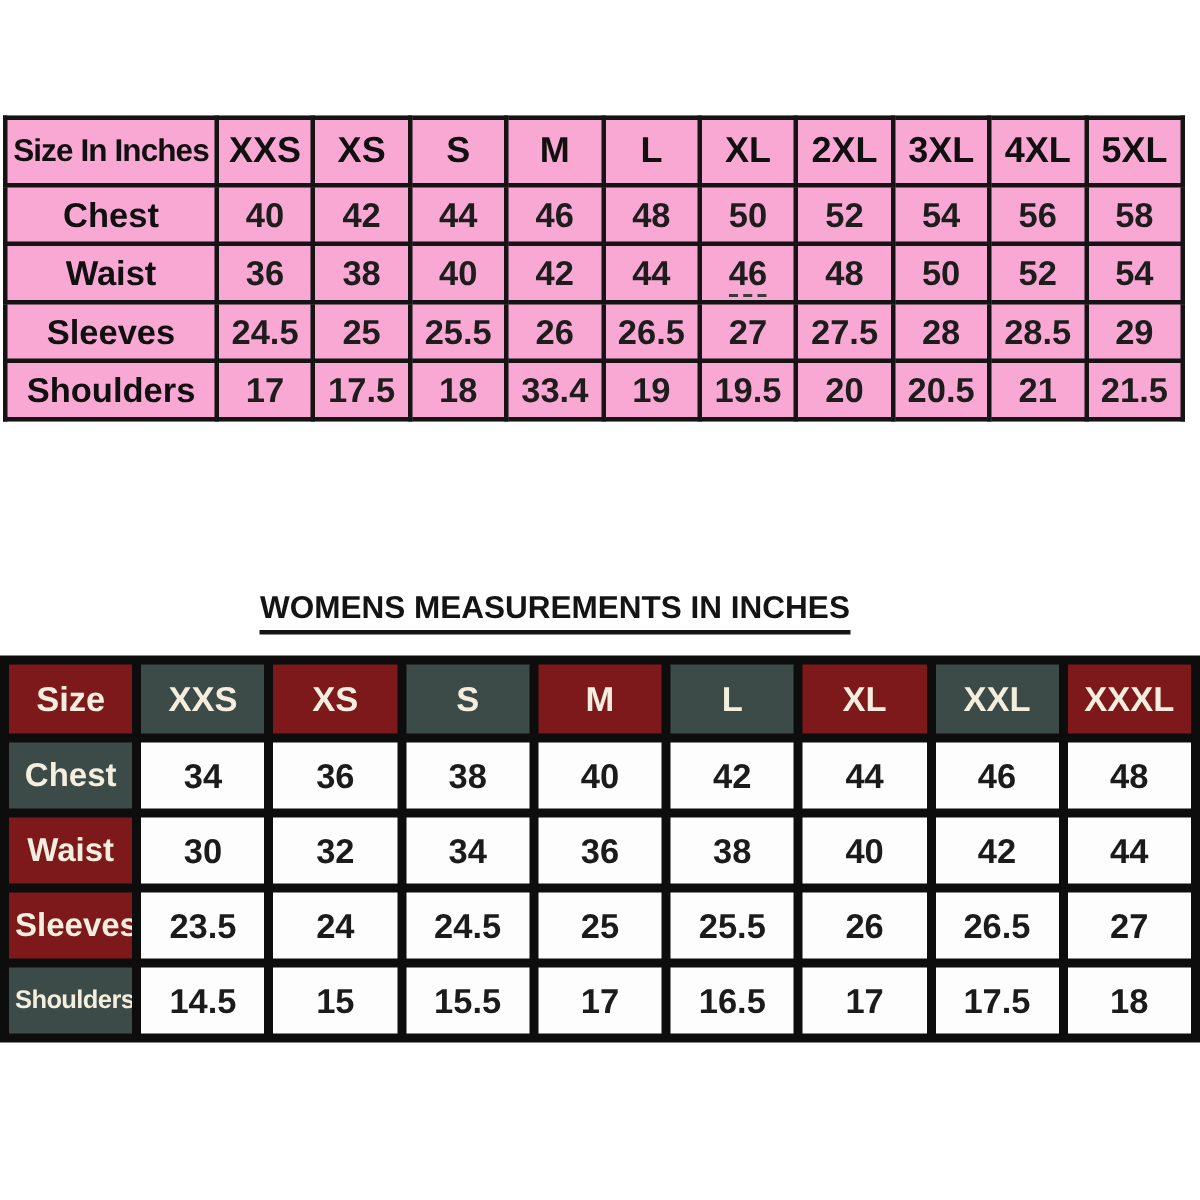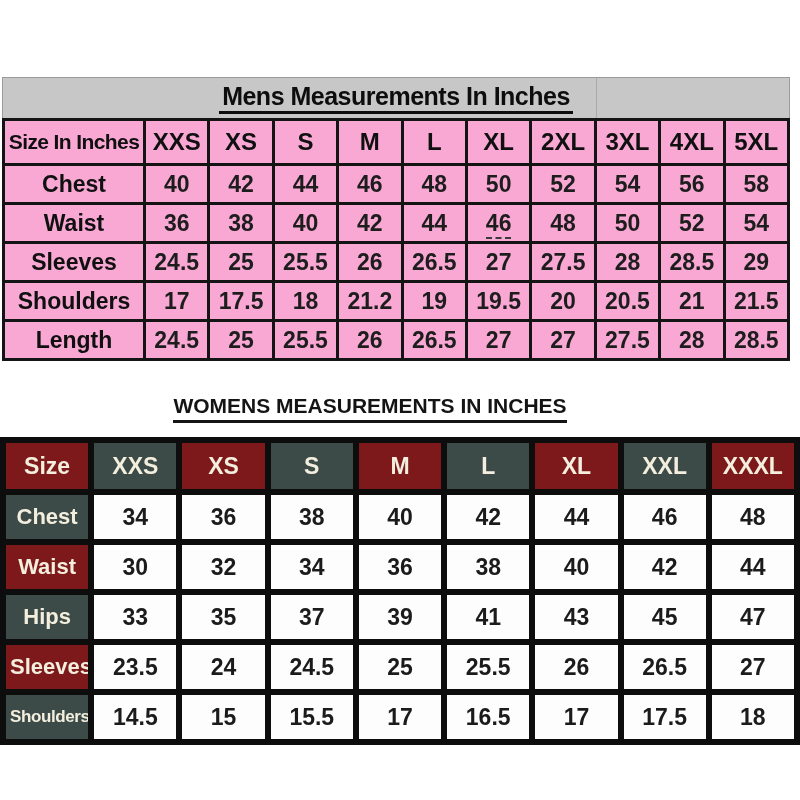--- a/index.html
+++ b/index.html
@@ -88,24 +88,20 @@
     height: 36px; font-size: 23px; font-weight: bold;
     background: var(--cellbg, #fdfdfd); color: var(--valtext, #1b1b1b);
   }
 </style>
 </head>
 <body>
 
 <div class="page">
 
   <section class="mens-section">
-    <div class="mens-title-band">
-      <span class="mens-title">Mens Measurements In Inches</span>
-      <span class="band-divider"></span>
-    </div>
     <table class="mens-table">
       <colgroup>
           <col class="label-col">
           <col span="10">
         </colgroup>
       <thead>
           <tr id="mens-head">
             <th class="first-cell">Size In Inches</th>
             <th>XXS</th>
             <th>XS</th>
@@ -157,40 +153,27 @@
             <td>27.5</td>
             <td>28</td>
             <td>28.5</td>
             <td>29</td>
           </tr>
           <tr>
             <th class="row-label long-label">Shoulders</th>
             <td>17</td>
             <td>17.5</td>
             <td>18</td>
-            <td>21.2</td>
+            <td>33.4</td>
             <td>19</td>
             <td>19.5</td>
             <td>20</td>
             <td>20.5</td>
             <td>21</td>
             <td>21.5</td>
-          </tr>
-          <tr>
-            <th class="row-label">Length</th>
-            <td>24.5</td>
-            <td>25</td>
-            <td>25.5</td>
-            <td>26</td>
-            <td>26.5</td>
-            <td>27</td>
-            <td>27</td>
-            <td>27.5</td>
-            <td>28</td>
-            <td>28.5</td>
           </tr>
         </tbody>
     </table>
   </section>
 
   <section class="womens-section">
     <div class="womens-title-wrap">
       <span class="womens-title">WOMENS MEASUREMENTS IN INCHES</span>
     </div>
     <table class="womens-table">
@@ -224,31 +207,20 @@
             <td>30</td>
             <td>32</td>
             <td>34</td>
             <td>36</td>
             <td>38</td>
             <td>40</td>
             <td>42</td>
             <td>44</td>
           </tr>
           <tr>
-            <th class="row-label hdr-teal">Hips</th>
-            <td>33</td>
-            <td>35</td>
-            <td>37</td>
-            <td>39</td>
-            <td>41</td>
-            <td>43</td>
-            <td>45</td>
-            <td>47</td>
-          </tr>
-          <tr>
             <th class="row-label hdr-red">Sleeves</th>
             <td>23.5</td>
             <td>24</td>
             <td>24.5</td>
             <td>25</td>
             <td>25.5</td>
             <td>26</td>
             <td>26.5</td>
             <td>27</td>
           </tr>

